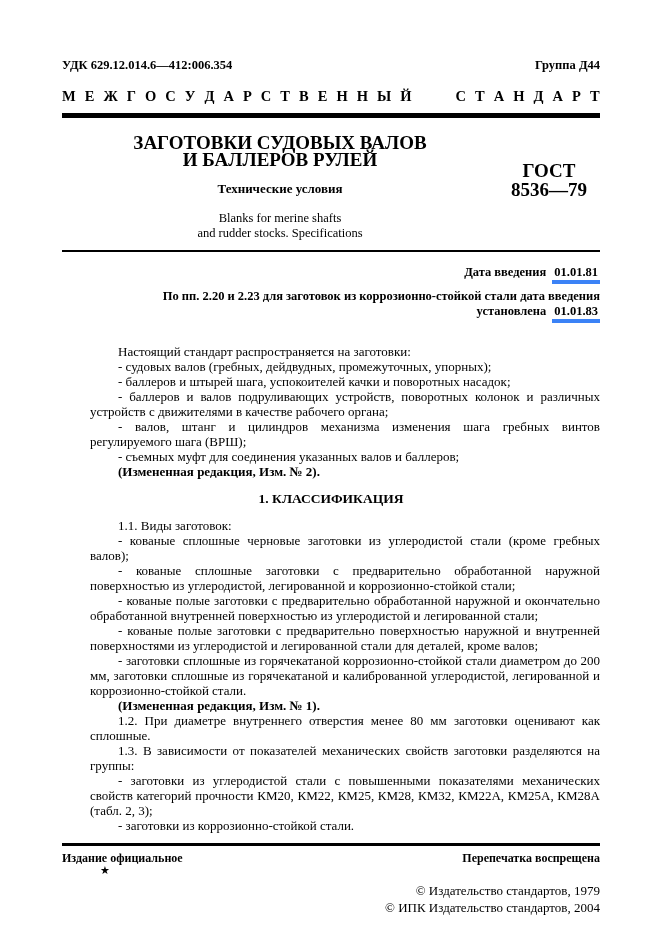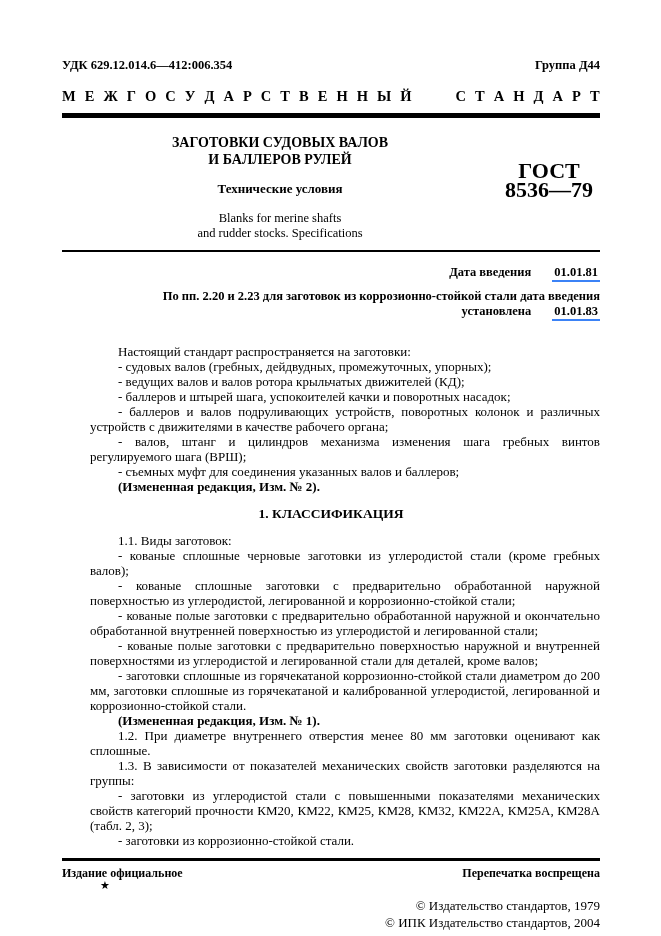--- a/index.html
+++ b/index.html
@@ -28,38 +28,38 @@
   }
   .standard-kind span { display: inline-block; }
   .standard-kind .wordgap { width: 26px; }
   .rule { background: #000; }
   .rule.thick { height: 5px; margin-top: 8px; }
   .rule.thin  { height: 2px; margin-top: 9px; }
   .rule.footer-rule { height: 3px; margin-top: 10px; }
   
   .title-block { display: flex; margin-top: 16px; }
   .title-left { width: 436px; text-align: center; }
-  .ru-title { font-weight: bold; font-size: 14px; line-height: 17px; }
+  .ru-title { font-weight: bold; font-size: 19px; line-height: 17px; }
   .subtitle { font-weight: bold; font-size: 13px; margin-top: 13px; }
   .en-title { font-size: 12.5px; line-height: 15px; margin-top: 14px; }
   .title-right {
     flex: 1; text-align: center;
-    font-weight: bold; font-size: 22px; line-height: 19px;
+    font-weight: bold; font-size: 19px; line-height: 19px;
     margin-top: 27px;
   }
   
   .date-line {
     text-align: right; font-weight: bold; font-size: 12.5px;
     margin-top: 13px;
   }
   .date-line.second { margin-top: 9px; }
   .date-u {
-    border-bottom: 2px solid #3b82f6;
+    border-bottom: 4px solid #3b82f6;
     padding: 0 2px 1px 2px;
-    margin-left: 21px;
+    margin-left: 6px;
   }
   
   .paras { font-size: 13px; line-height: 15px; margin-left: 28px; }
   .paras.scope { margin-top: 25px; }
   .para {
     margin: 0; text-indent: 28px; text-align: justify;
   }
   .para.b { font-weight: bold; }
   .section-heading {
     text-align: center; font-weight: bold; font-size: 13.5px;
@@ -142,21 +142,20 @@
   <div class="date-line">
     <span>Дата введения</span><span class="date-u">01.01.81</span>
   </div>
   <div class="date-line second">
     <span>По пп. 2.20 и 2.23 для заготовок из коррозионно-стойкой стали дата введения установлена</span><span class="date-u">01.01.83</span>
   </div>
 
   <div class="paras scope">
       <p class="para">Настоящий стандарт распространяется на заготовки:</p>
       <p class="para">- судовых валов (гребных, дейдвудных, промежуточных, упорных);</p>
-      <p class="para">- ведущих валов и валов ротора крыльчатых движителей (КД);</p>
       <p class="para">- баллеров и штырей шага, успокоителей качки и поворотных насадок;</p>
       <p class="para">- баллеров и валов подруливающих устройств, поворотных колонок и различных устройств с движителями в качестве рабочего органа;</p>
       <p class="para">- валов, штанг и цилиндров механизма изменения шага гребных винтов регулируемого шага (ВРШ);</p>
       <p class="para">- съемных муфт для соединения указанных валов и баллеров;</p>
       <p class="para b">(Измененная редакция, Изм. № 2).</p>
     </div>
 
   <div class="section-heading">1. КЛАССИФИКАЦИЯ</div>
 
   <div class="paras">

